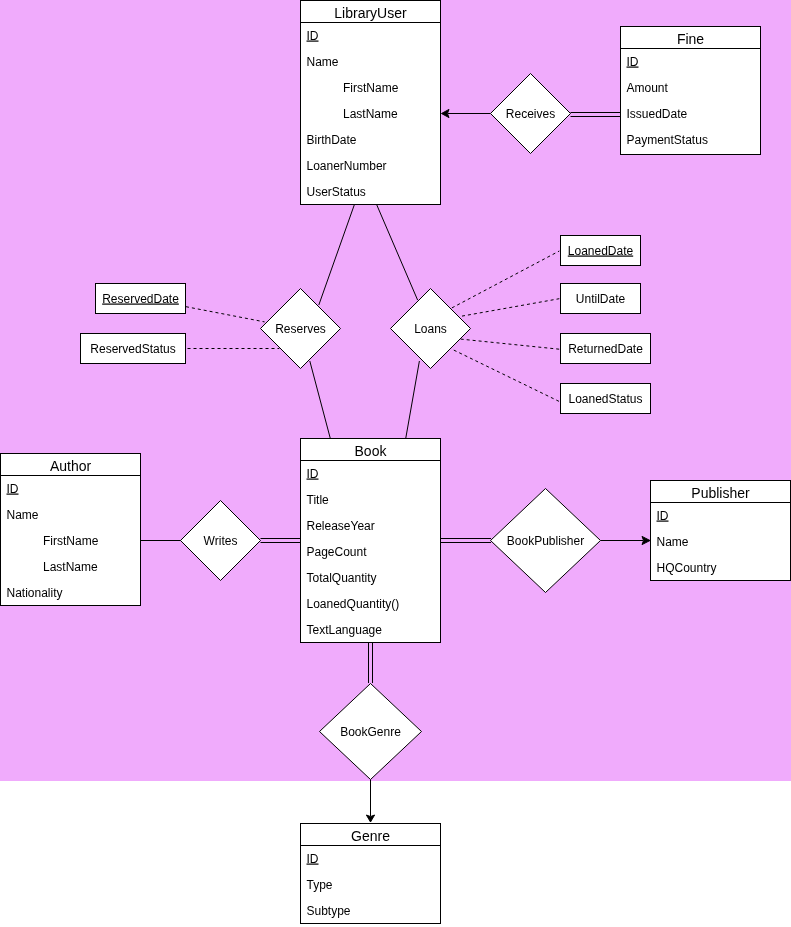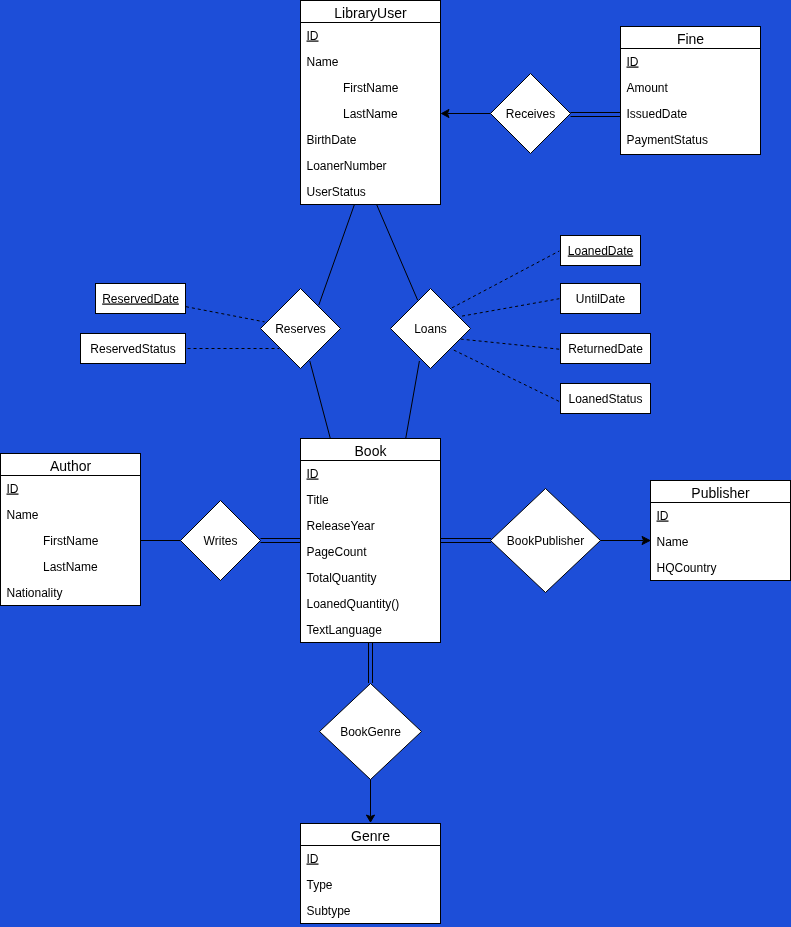--- a/index.html
+++ b/index.html
@@ -1,20 +1,20 @@
 <!DOCTYPE html>
 <html><head>
 <meta charset="utf-8">
 <title>ER Diagram</title>
 <style>
   html,body{margin:0;padding:0;background:#ffffff;}
   body{width:791px;height:927px;overflow:hidden;
        font-family:"Liberation Sans",sans-serif;
        -webkit-font-smoothing:antialiased;}
-  #canvas{position:relative;width:791px;height:927px;background:#1d4ed8;}
+  #canvas{position:relative;width:791px;height:781px;background:#f0abfc;}
   #diagram-svg{position:absolute;left:0;top:0;width:791px;height:927px;display:block;
                transform:translateZ(0);}
   .entity-box,.attribute-box{fill:#ffffff;stroke:#000000;stroke-width:1;}
   .entity-header-separator{stroke:#000000;stroke-width:1;}
   .relationship-diamond{fill:#ffffff;stroke:#000000;stroke-width:1;}
   .connector{stroke:#000000;stroke-width:1;fill:none;}
   .connector.dashed{stroke-dasharray:3 3;}
   .arrowhead{fill:#000000;stroke:#000000;stroke-width:1;stroke-linejoin:round;}
   text{fill:#000000;}
   .entity-title{font-size:14px;text-anchor:middle;}

